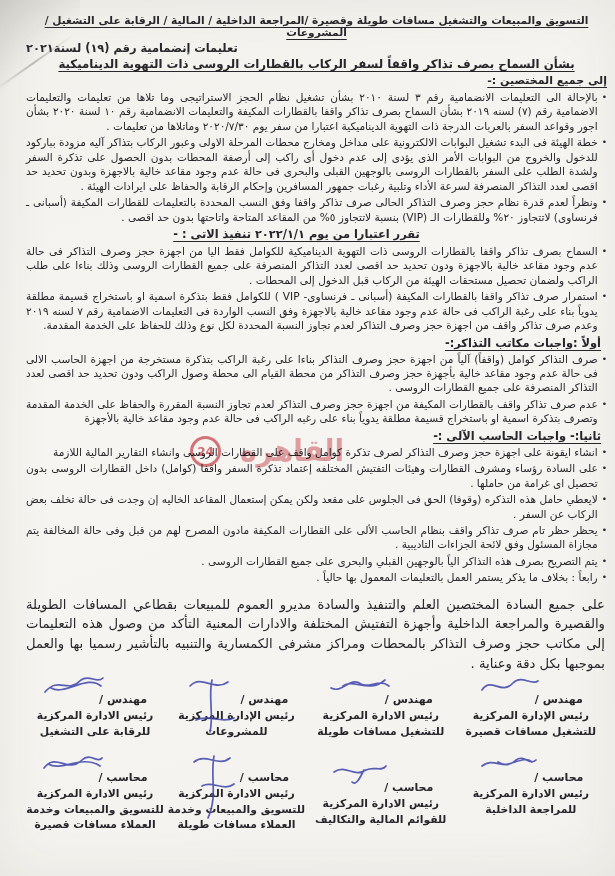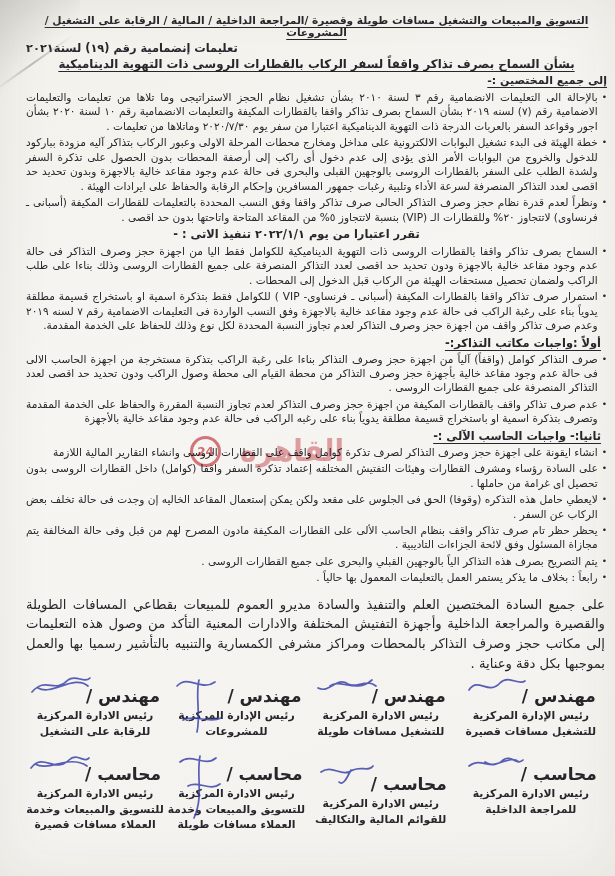--- a/index.html
+++ b/index.html
@@ -48,21 +48,21 @@
   }
   .bullet .dot{flex:0 0 auto;font-size:9px;line-height:1.6;}
   .bullet .txt{flex:1 1 auto;}
   .sec-heading{
     font-size:11.4px;font-weight:700;text-align:right;
     text-decoration:underline;text-underline-offset:3px;
     margin:3px 6px 2px 0;
   }
   .decision-heading{
     font-size:11.4px;font-weight:700;text-align:center;
-    text-underline-offset:3px;
+    text-decoration:underline;text-underline-offset:3px;
     margin:3px 40px 3px 0;
   }
   .closing{
     font-size:13.2px;font-weight:400;line-height:1.5;
     text-align:justify;margin:10px 2px 2px 0;
   }
   
   .watermark{
     position:absolute;left:190px;top:434px;z-index:6;
     display:flex;align-items:flex-end;gap:19px;direction:ltr;
@@ -82,21 +82,21 @@
   
   .sig-grid{
     display:grid;grid-template-columns:1.06fr 1fr .98fr .96fr;
     gap:2px;margin-top:8px;
   }
   .sig-block{position:relative;text-align:center;min-height:70px;}
   .sig-role-row{
     display:flex;justify-content:center;align-items:flex-end;
     direction:rtl;height:24px;position:relative;
   }
-  .sig-role{font-size:17px;font-weight:700;z-index:2;}
+  .sig-role{font-size:11px;font-weight:700;z-index:2;}
   .ink{position:relative;top:-8px;margin-right:-6px;z-index:3;overflow:visible;}
   .ink path{fill:none;stroke:#3c43aa;stroke-width:1.7;stroke-linecap:round;opacity:.85;}
   .sig-title{
     font-size:10.8px;font-weight:700;line-height:1.45;
     white-space:pre-line;margin-top:2px;
   }
   .stagger{margin-top:10px;}
 </style>
 </head>
 <body>

